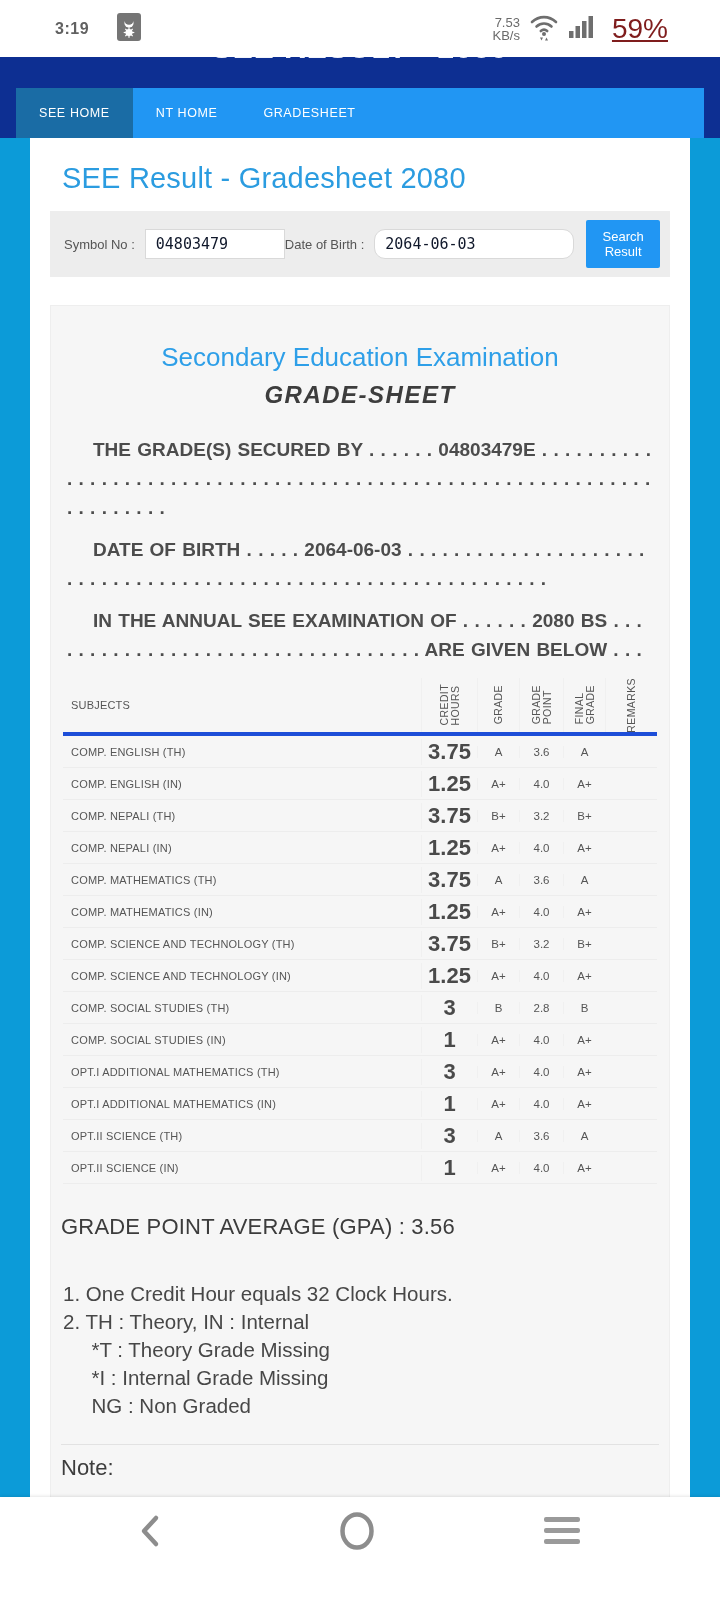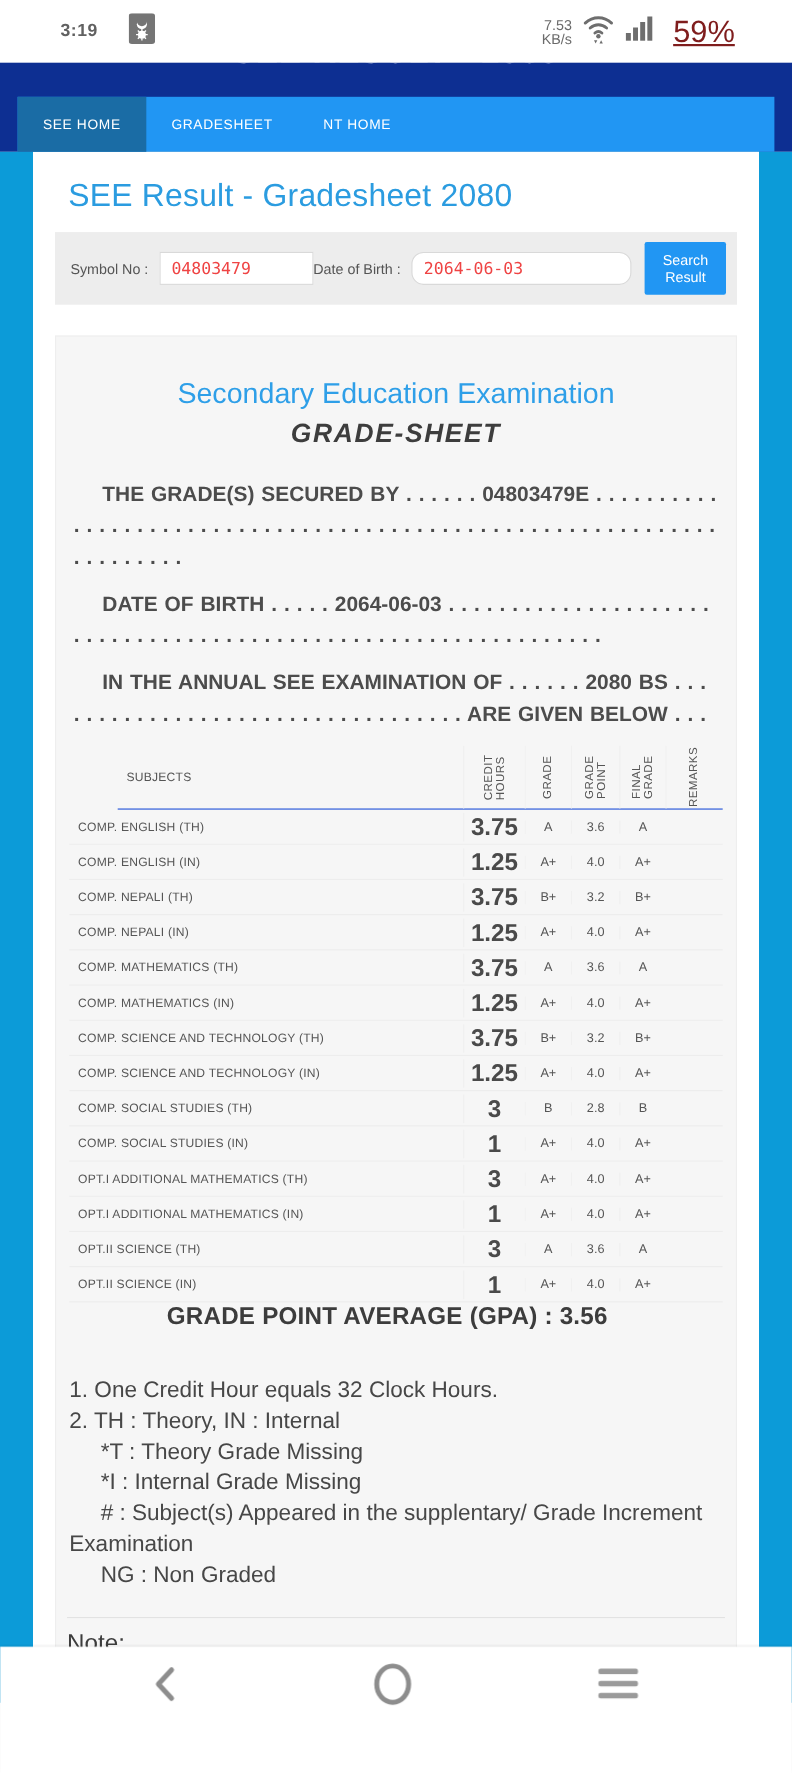--- a/index.html
+++ b/index.html
@@ -37,62 +37,62 @@
   .container { background:#fff; height:100%; padding-top:14px; }
 
   h1.page-title { margin:10px 32px 16px; font-size:29px; font-weight:normal;
     color:#2b9ce0; letter-spacing:0.2px; }
 
   .form-bar { margin:0 20px; background:#ededed; padding:9px 10px 9px 14px;
     display:flex; align-items:center; }
   .form-label { font-size:13px; color:#555; white-space:nowrap; }
   .form-input { margin-left:10px; height:30px; border:1px solid #d9d9d9;
     background:#fff; font-family:"DejaVu Sans Mono",monospace; font-size:15px;
-    color:#ef4444; padding:0 10px; outline:none; }
+    color:#0f172a; padding:0 10px; outline:none; }
   .inp-symbol { width:140px; }
   .inp-dob { width:200px; margin-right:12px;border-radius:11px; }
   .grp-dob { margin-left:auto; display:flex; align-items:center; }
   .search-btn { margin-left:auto; background:#2196f3; color:#fff; border:none;
     font-size:13px; padding:9px 12px; border-radius:2px; cursor:pointer;
     font-family:inherit; }
 
   
   .card { margin:28px 20px 0; background:#f6f6f6; border:1px solid #eeeeee;
     padding:36px 10px 30px; }
   .org-title { text-align:center; color:#2e9fe8; font-size:26px; font-weight:normal; }
   .sheet-title { text-align:center; color:#3d3d3d; font-size:24px; font-weight:bold;
     letter-spacing:1.5px; margin-top:8px;font-style:italic; }
   .dotted-wrap { margin:26px 6px 0; }
   .dotted { font-size:19px; font-weight:bold; color:#4c4c4c; line-height:29px;
     text-indent:26px; margin-bottom:13px; word-spacing:1px; }
 
   
   .gtable { margin:14px 2px 0; }
   .g-head { display:flex; height:58px; align-items:stretch;
-    border-bottom:1px solid #1d4ed8;margin-left:44px; }
+    border-bottom:4px solid #1d4ed8; }
   .g-row { display:flex; height:32px; align-items:center;
     border-bottom:1px solid #ededed; }
   .c-sub { flex:1 1 auto; padding-left:8px; font-size:11px; color:#565656;
     letter-spacing:0.2px; }
   .c-credit { width:56px; text-align:center; }
   .c-grade  { width:42px; text-align:center; }
   .c-point  { width:44px; text-align:center; }
   .c-final  { width:42px; text-align:center; }
   .c-rem    { width:52px; text-align:center; }
   .g-row .c-credit { font-size:22px; font-weight:bold; color:#4a4a4a; }
   .g-row .c-grade, .g-row .c-point, .g-row .c-final { font-size:11.5px; color:#555; }
   .g-row > div + div, .g-head > div + div { border-left:1px solid #f0f0f0; }
   .g-head .c-sub { display:flex; align-items:center; font-size:11px; color:#555; }
   .vlab { display:flex; align-items:center; justify-content:center; height:100%; }
   .vlab span { writing-mode:vertical-rl; transform:rotate(180deg);
     font-size:10.5px; color:#555; letter-spacing:0.4px; line-height:11px;
     text-align:left; white-space:pre-line; }
 
-  .gpa-line { text-align:center; padding-right:16px;
-    font-size:22px; font-weight:bold; color:#3c3c3c; letter-spacing:0.2px; }
+  .gpa-line { margin-top:30px; text-align:left; padding-right:16px;
+    font-size:22px; font-weight:normal; color:#3c3c3c; letter-spacing:0.2px; }
 
   .notes { margin:40px 2px 0; }
   .note-line { font-size:20.5px; color:#474747; line-height:28px;
     white-space:pre-wrap; }
   .card-divider { border:none; border-top:1px solid #e2e2e2; margin:24px 0 10px; }
   .note-footer { font-size:22px; color:#3d3d3d; }
 
   
   .sysnav { position:fixed; left:0; bottom:0; width:720px; height:115px;
     background:#fff; box-shadow:0 -1px 3px rgba(0,0,0,0.10);
@@ -151,22 +151,22 @@
     <span class="sb-pct">59%</span>
   </span>
 </div>
 
 <div class="site-header">
   <div class="header-title-clip">
     <div class="header-title">SEE RESULT - 2080</div>
   </div>
   <div class="main-nav">
       <div class="nav-tab active">SEE HOME</div>
+      <div class="nav-tab">NT HOME</div>
       <div class="nav-tab">GRADESHEET</div>
-      <div class="nav-tab">NT HOME</div>
     </div>
 </div>
 
 <div class="page">
   <div class="container">
 
     <h1 class="page-title">SEE Result - Gradesheet 2080</h1>
 
     <div class="form-bar">
       <span class="form-label">Symbol No :</span>
@@ -325,21 +325,20 @@
           </div>
         </div>
 
       <div class="gpa-line">GRADE POINT AVERAGE (GPA) : 3.56</div>
 
       <div class="notes">
           <div class="note-line">1. One Credit Hour equals 32 Clock Hours.</div>
           <div class="note-line">2. TH : Theory, IN : Internal</div>
           <div class="note-line">     *T : Theory Grade Missing</div>
           <div class="note-line">     *I : Internal Grade Missing</div>
-          <div class="note-line">     # : Subject(s) Appeared in the supplentary/ Grade Increment Examination</div>
           <div class="note-line">     NG : Non Graded</div>
         </div>
 
       <hr class="card-divider">
       <div class="note-footer">Note:</div>
     </div>
   </div>
 </div>
 
 <div class="sysnav">

